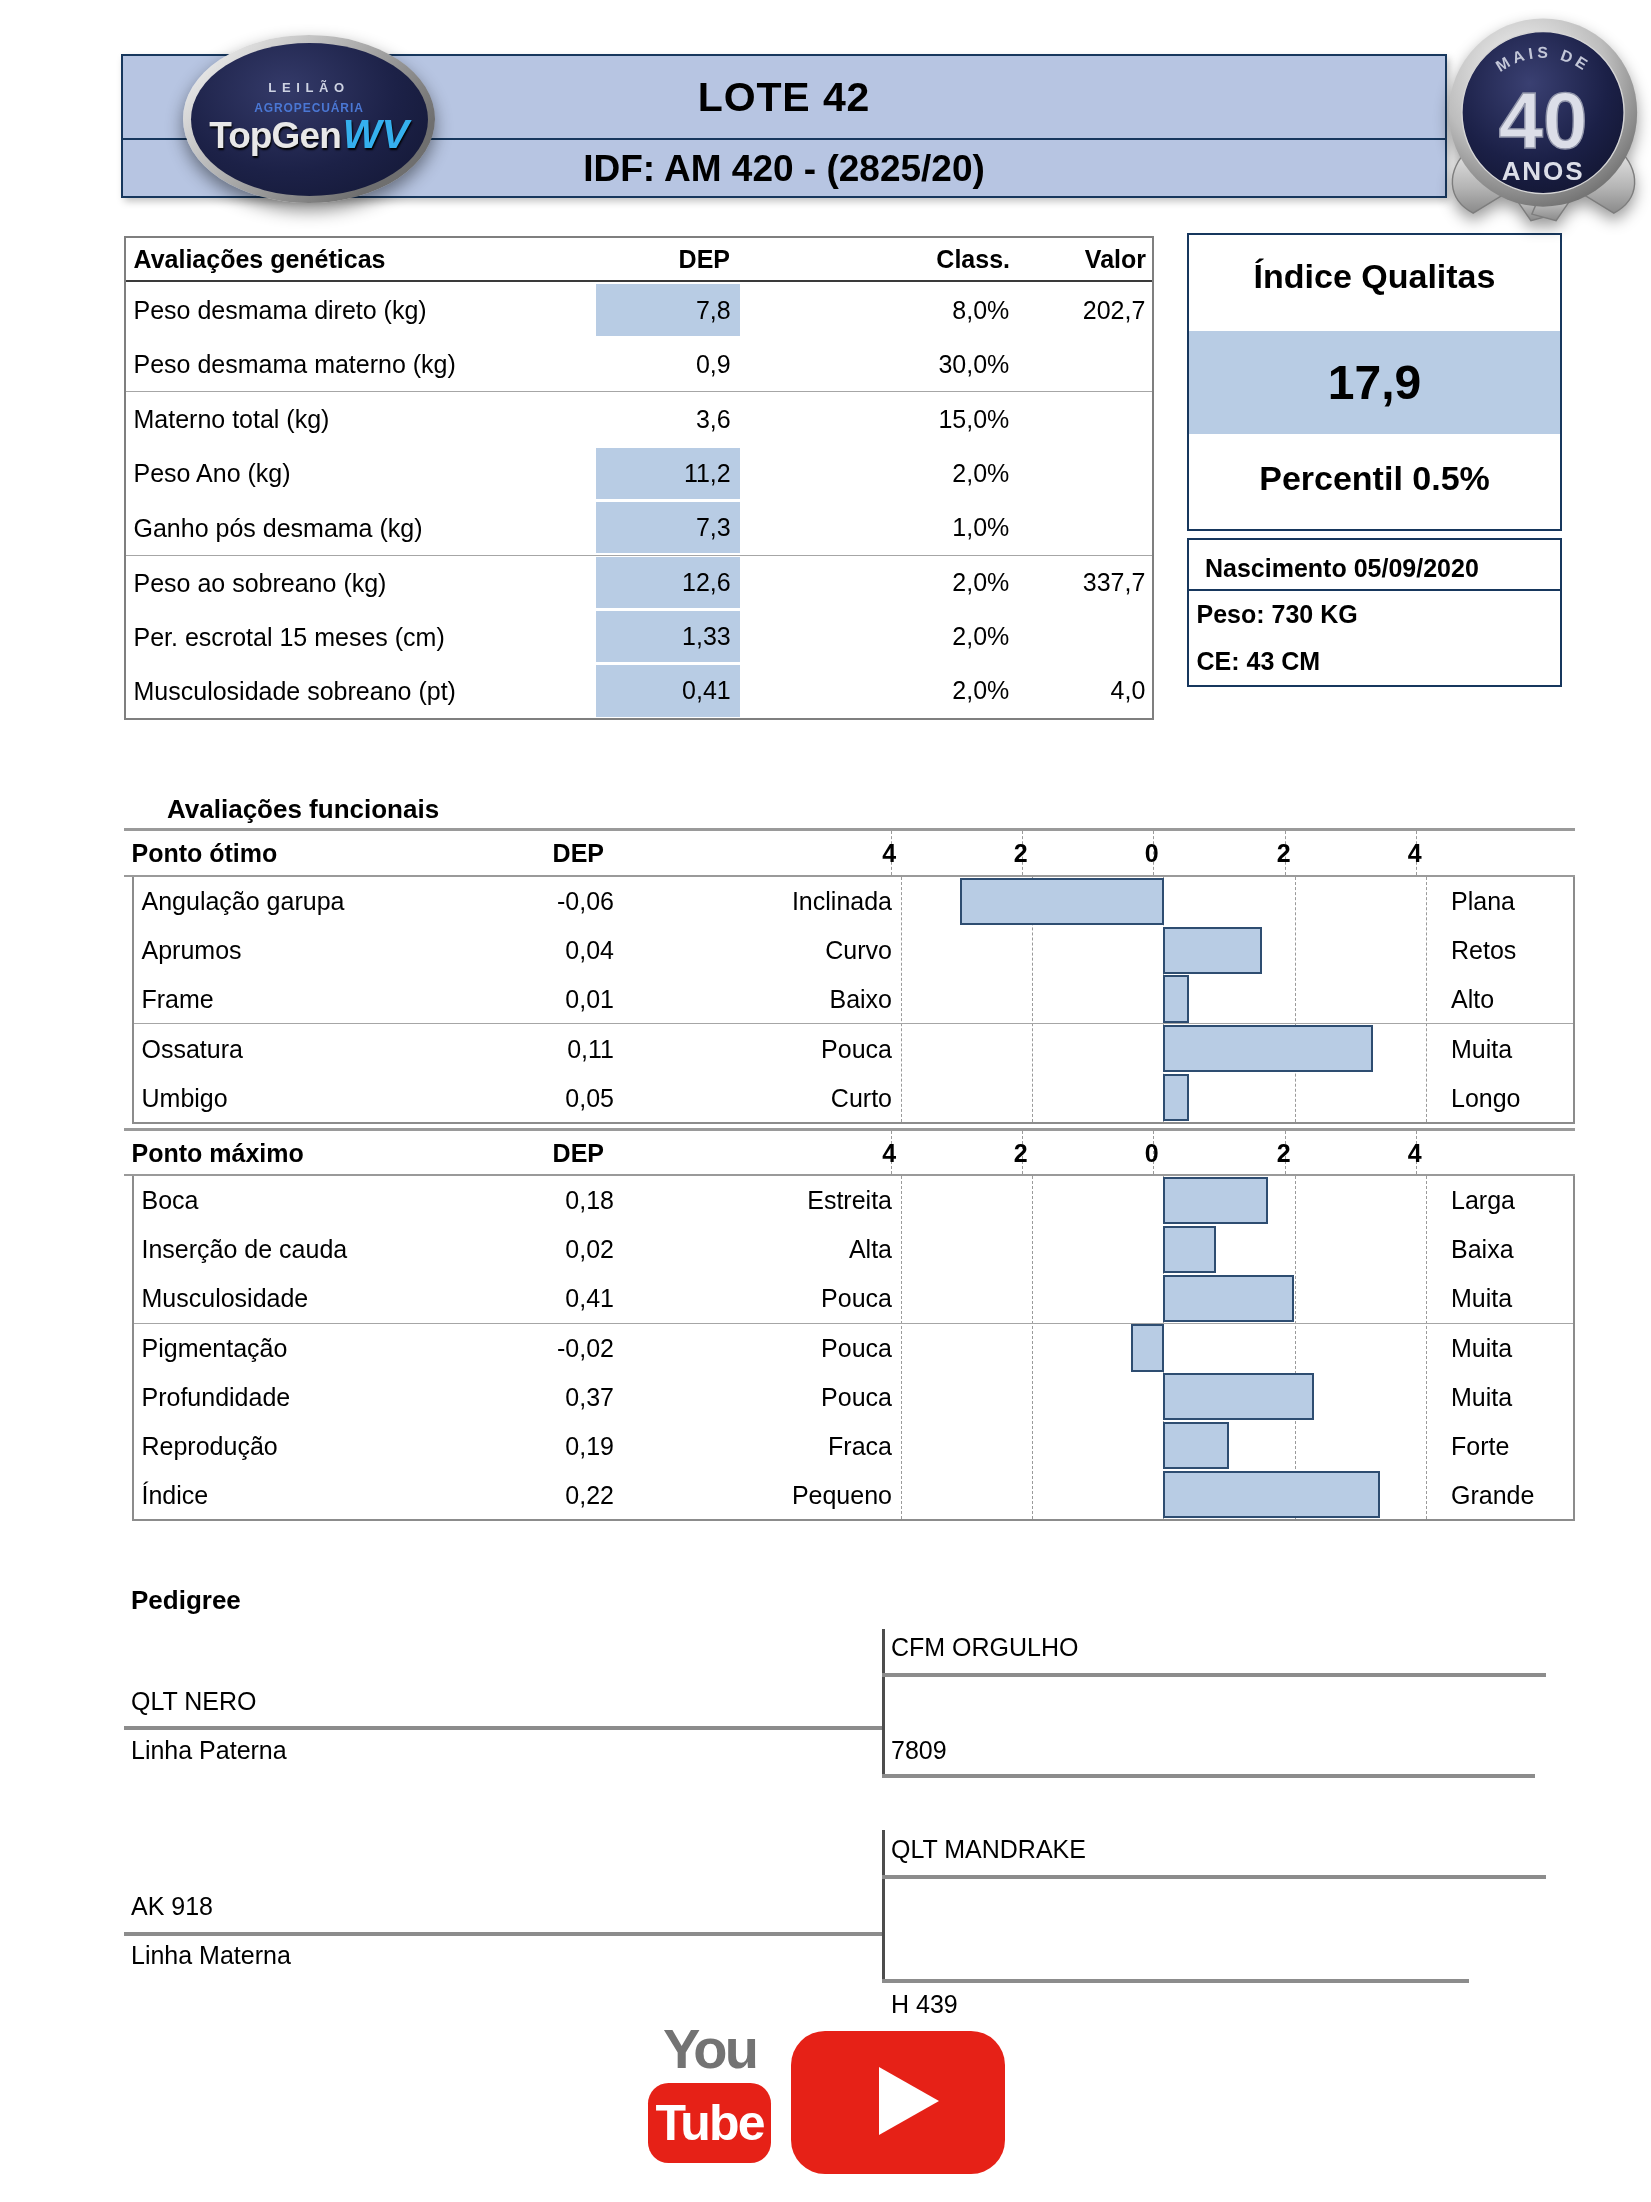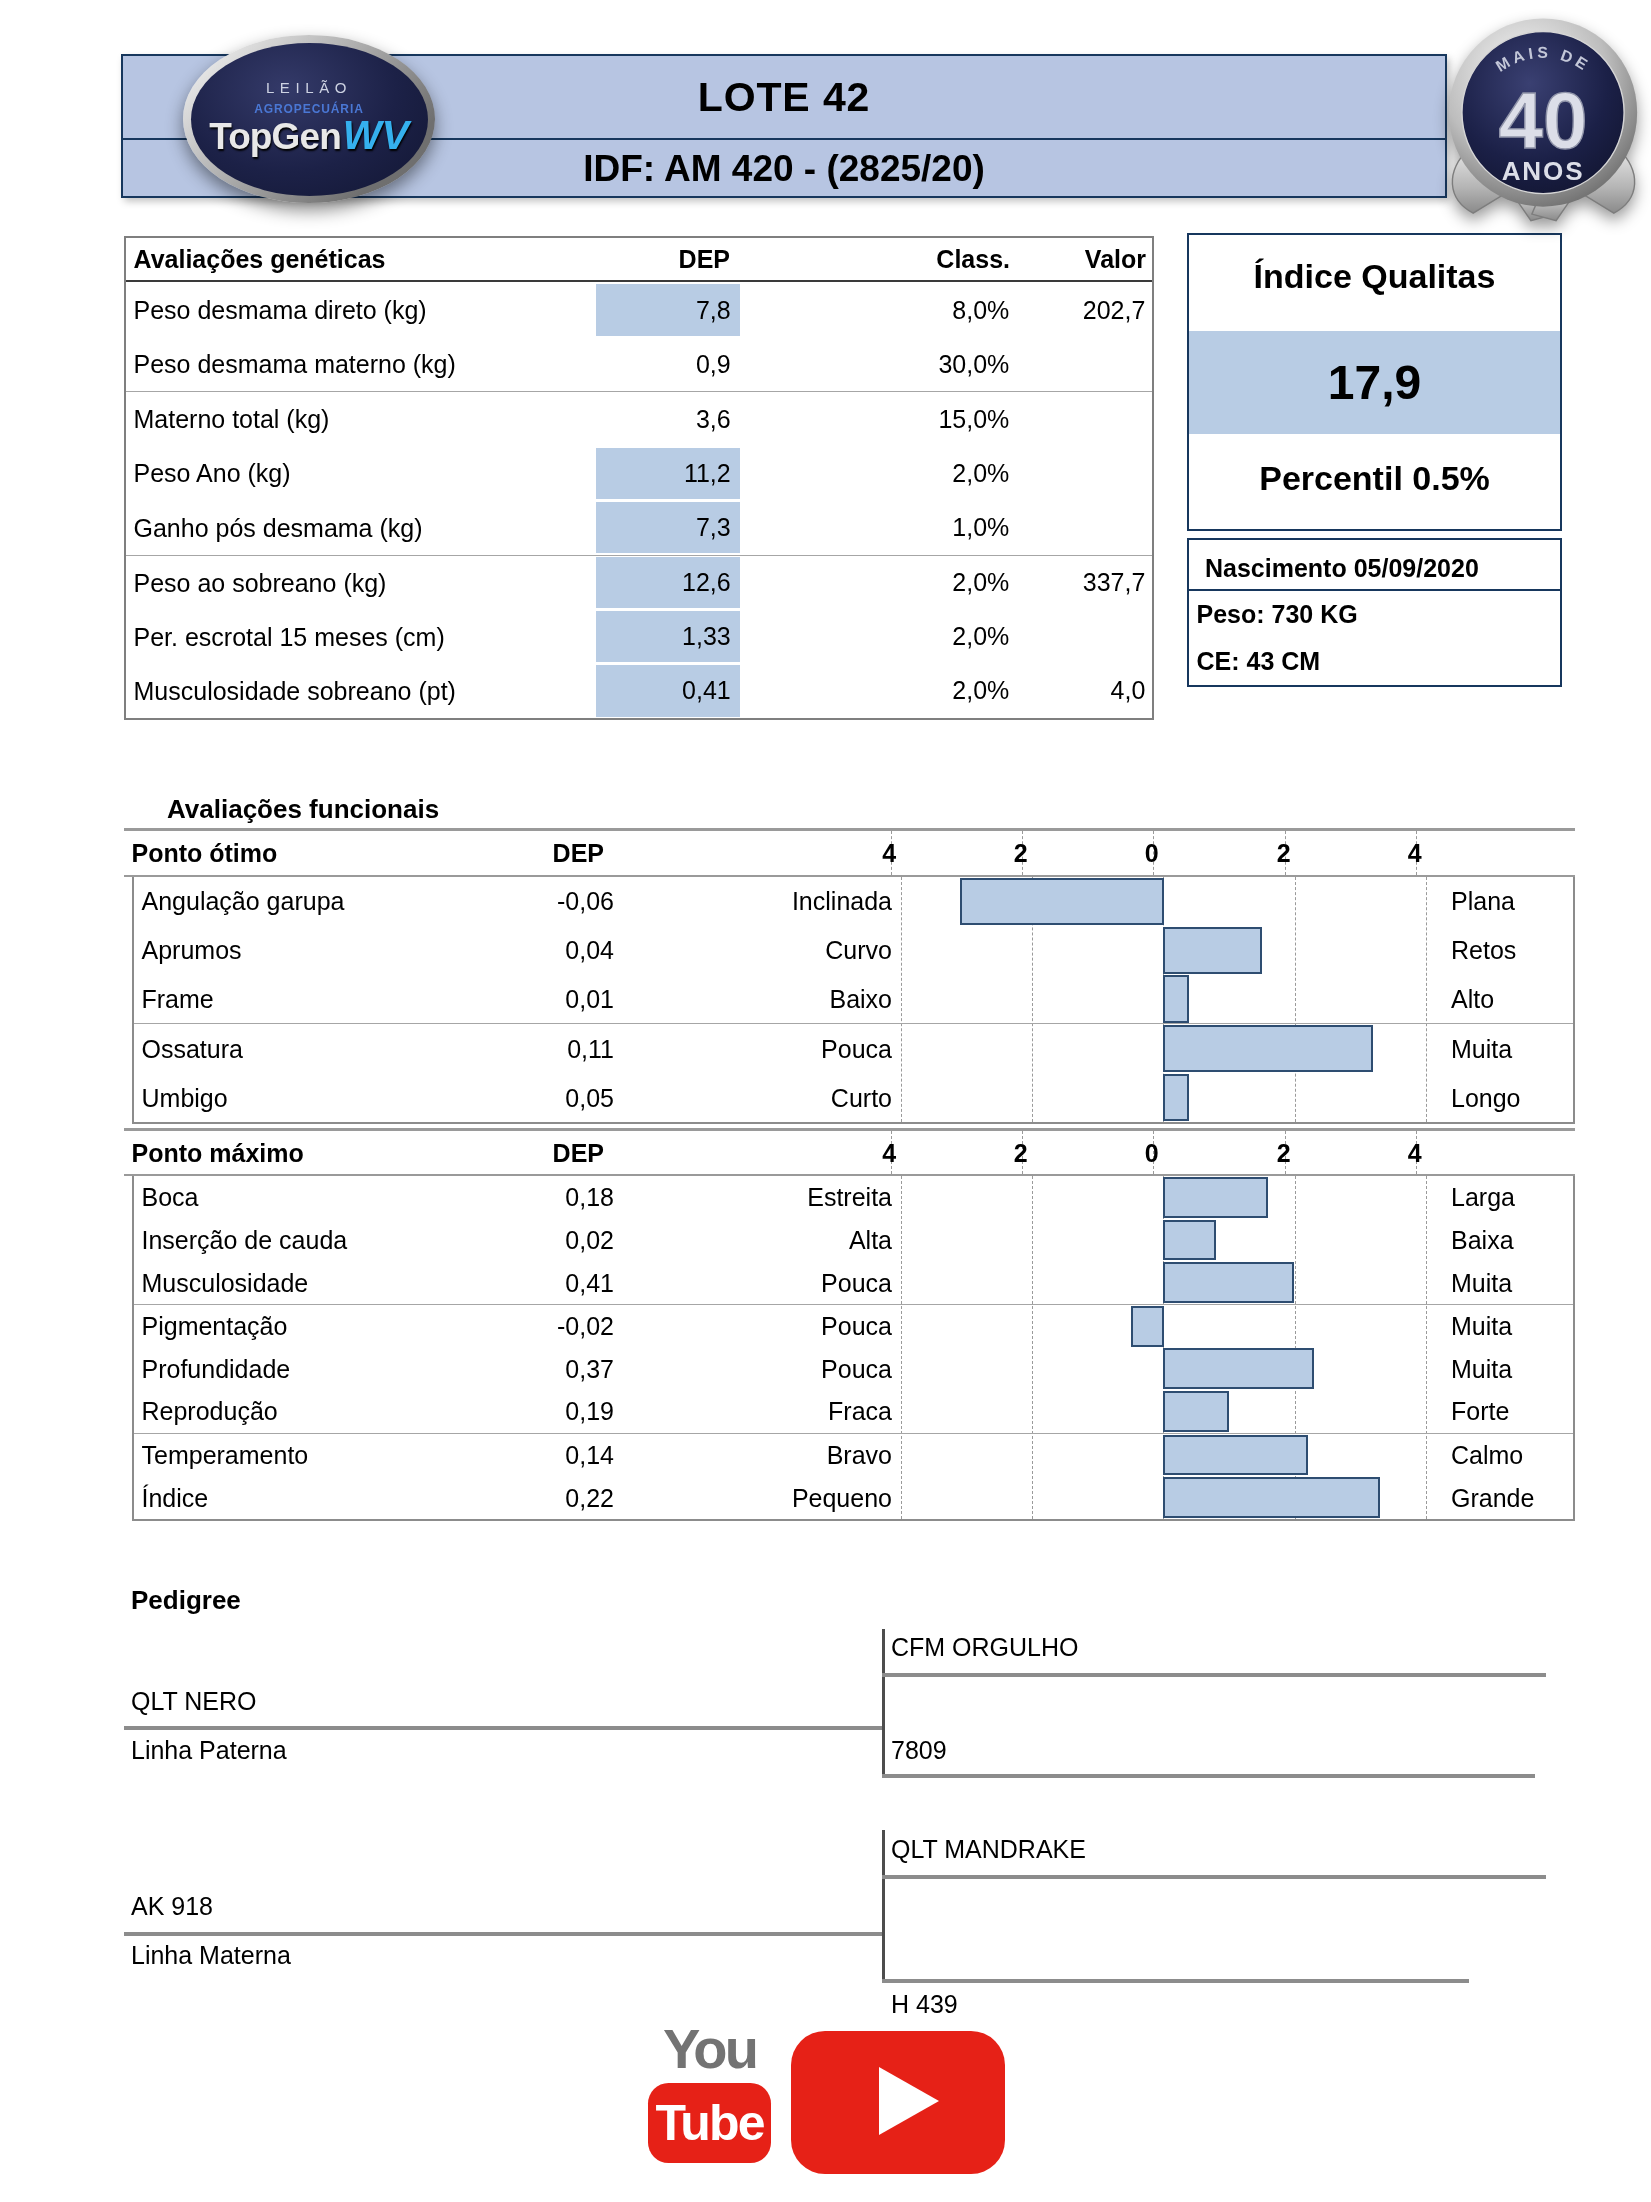--- a/index.html
+++ b/index.html
@@ -14,21 +14,21 @@
   #band .row2{position:absolute;left:0;right:0;top:85px;bottom:0;
         display:flex;align-items:center;justify-content:center;font-weight:bold;font-size:37px;}
 
   
   #logo{position:absolute;left:183px;top:35px;width:252px;height:168px;border-radius:50%;
         background:linear-gradient(135deg,#fdfdfd 0%,#bdbdbd 35%,#6f6f6f 80%);padding:7.5px;box-sizing:border-box;
         box-shadow:0 7.5px 17px rgba(0,0,0,.45);z-index:5;}
   #logo .inner{width:100%;height:100%;border-radius:50%;
         background:radial-gradient(ellipse at 40% 30%, #343a69 0%, #1c2147 55%, #121632 100%);
         display:flex;flex-direction:column;align-items:center;justify-content:center;overflow:hidden;}
-  .logo-leilao{font-size:15px;color:#cdd2e2;letter-spacing:5.6px;font-weight:normal;margin-bottom:5.6px;}
+  .logo-leilao{font-size:13px;color:#cdd2e2;letter-spacing:5.6px;font-weight:bold;margin-bottom:5.6px;}
   .logo-agro{font-size:12px;color:#4a77d4;font-weight:bold;letter-spacing:0.9px;margin-bottom:-3.7px;}
   .logo-main{display:flex;align-items:baseline;}
   .logo-topgen{font-size:37px;font-weight:bold;color:#e8e8e8;letter-spacing:-0.9px;text-shadow:0.9px 1.9px 1.9px #000;}
   .logo-wv{font-size:41px;font-weight:bold;font-style:italic;color:#35b0ee;margin-left:1.9px;text-shadow:0.9px 1.9px 1.9px #000;}
 
   
   #badge{position:absolute;left:1434px;top:7.5px;width:219px;height:224px;filter:drop-shadow(0 7.5px 7.5px rgba(0,0,0,.4));z-index:5;}
 
   
   #gtable{position:absolute;left:124px;top:236px;width:1030px;height:484px;
@@ -371,29 +371,20 @@
     </div>
     <div class="f-row">
       <div class="f-label">Reprodução</div>
       <div class="f-dep">0,19</div>
       <div class="f-desc">Fraca</div>
       <div class="f-chart">
           <div class="bar" style="width: 66px; left: 268px;"></div>
         </div>
       <div class="f-high">Forte</div>
     </div>
-    <div class="f-row sep">
-      <div class="f-label">Temperamento</div>
-      <div class="f-dep">0,14</div>
-      <div class="f-desc">Bravo</div>
-      <div class="f-chart">
-          <div class="bar" style="width: 145px; left: 268px;"></div>
-        </div>
-      <div class="f-high">Calmo</div>
-    </div>
     <div class="f-row">
       <div class="f-label">Índice</div>
       <div class="f-dep">0,22</div>
       <div class="f-desc">Pequeno</div>
       <div class="f-chart">
           <div class="bar" style="width: 217px; left: 268px;"></div>
         </div>
       <div class="f-high">Grande</div>
     </div>
   </div>

